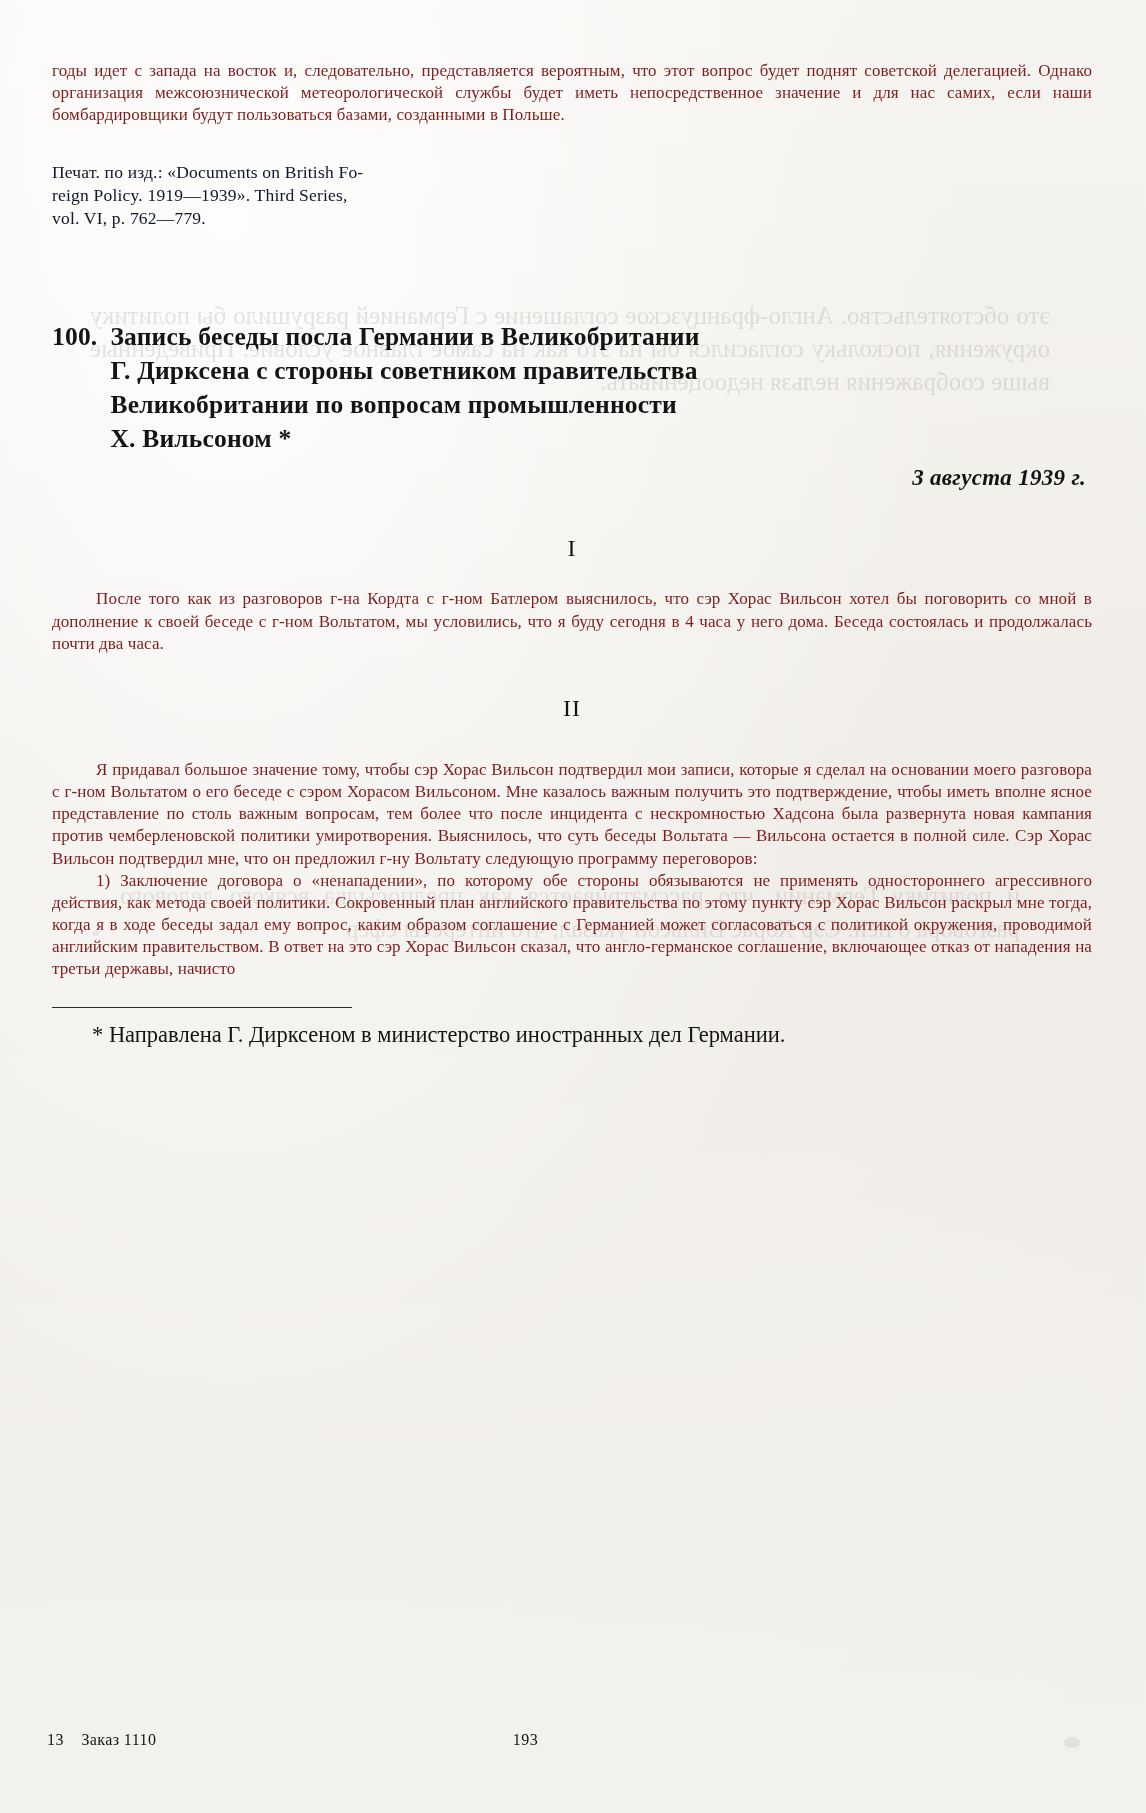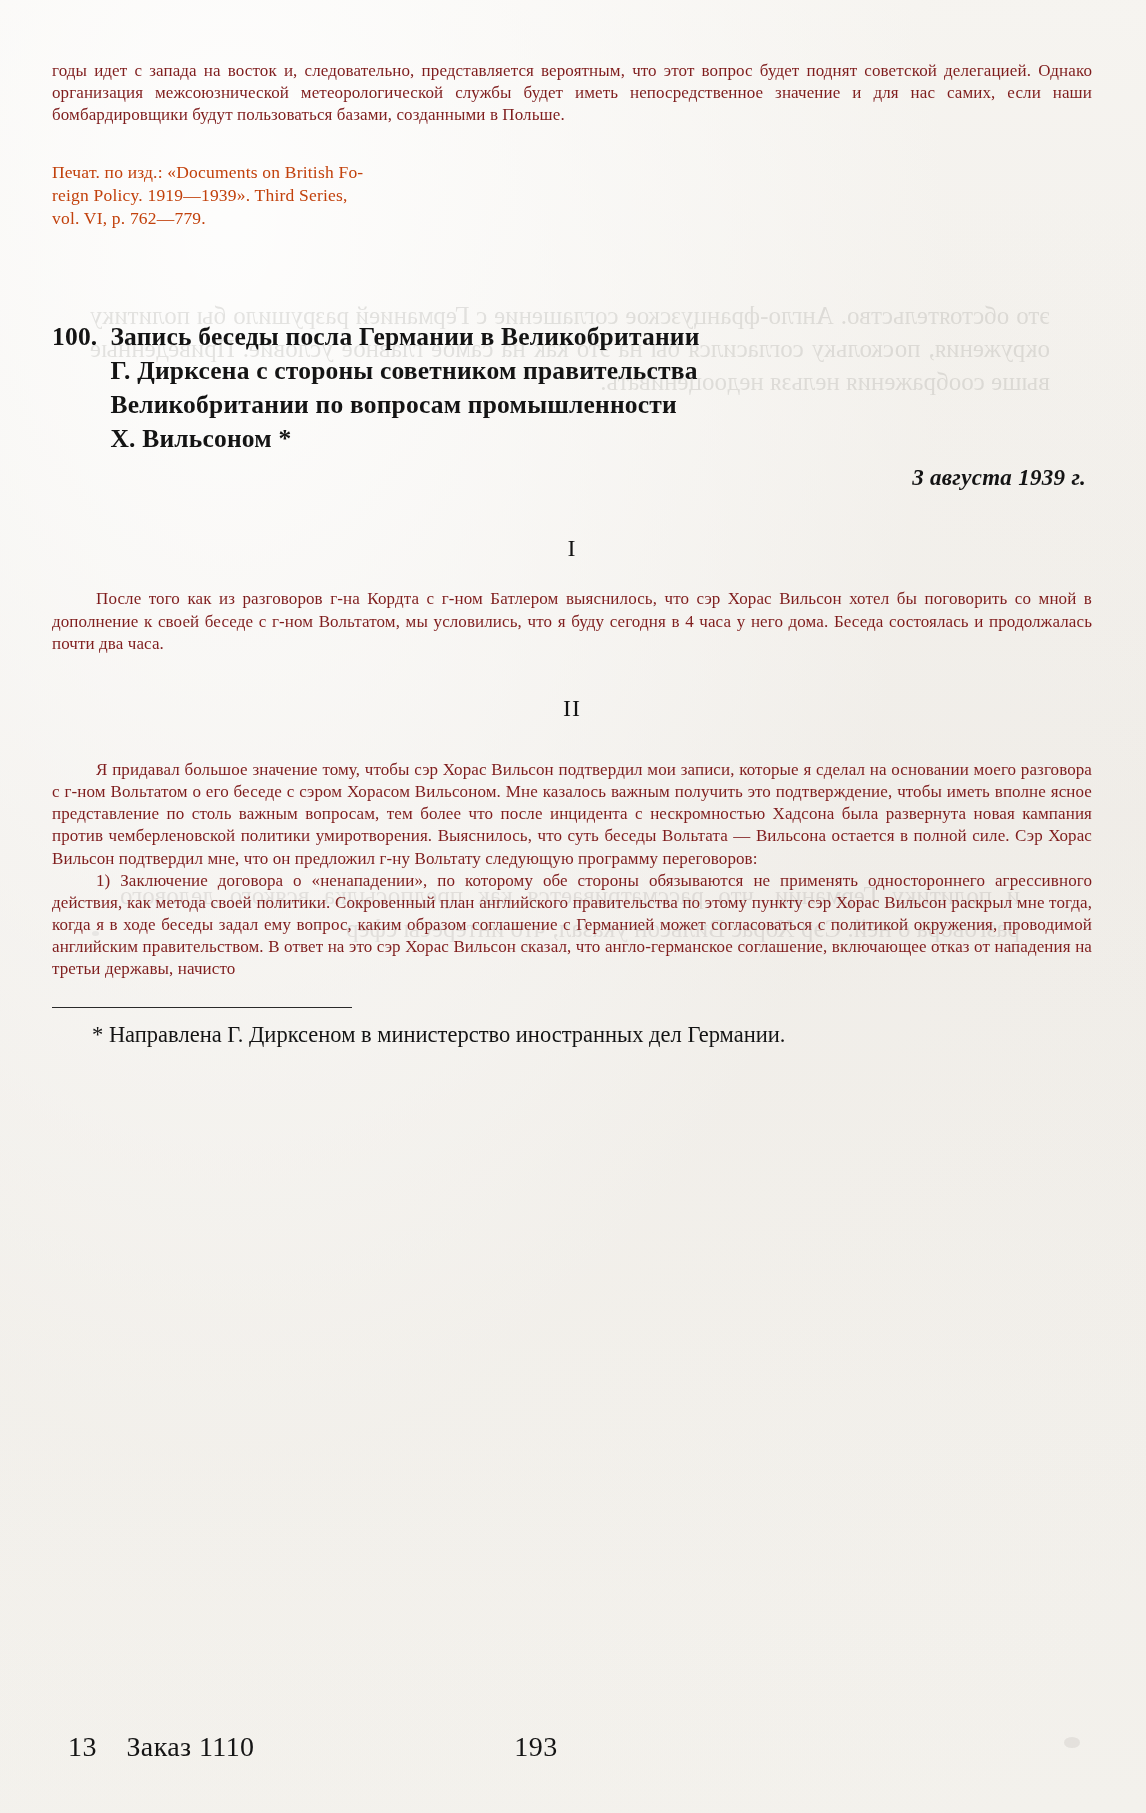--- a/index.html
+++ b/index.html
@@ -51,21 +51,21 @@
   }
   .para-indent {
     margin: 0;
     text-indent: 44px;
   }
   .source-note {
     margin-top: 34px;
     font-size: 17.5px;
     line-height: 1.32;
     font-family: "Liberation Serif", serif;
-    color: #c2410c;
+    color: #0f172a;
     letter-spacing: 0.2px;
   }
   .source-note div { white-space: pre; }
 
   .doc-heading {
     margin-top: 90px;
     display: flex;
     align-items: flex-start;
     font-weight: bold;
     font-size: 25.5px;
@@ -114,25 +114,25 @@
   .footnote {
     margin-top: 12px;
     font-size: 22.5px;
     line-height: 1.3;
     text-align: justify;
   }
   .footnote .fn-indent { text-indent: 40px; display: block; }
 
   .page-footer {
     position: absolute;
-    left: 68px;
+    left: 47px;
     right: 52px;
     bottom: 52px;
     height: 30px;
-    font-size: 28px;
+    font-size: 16px;
   }
   .footer-left {
     position: absolute;
     left: 0;
     top: 0;
     white-space: pre;
     letter-spacing: 0.4px;
   }
   .footer-center {
     position: absolute;

